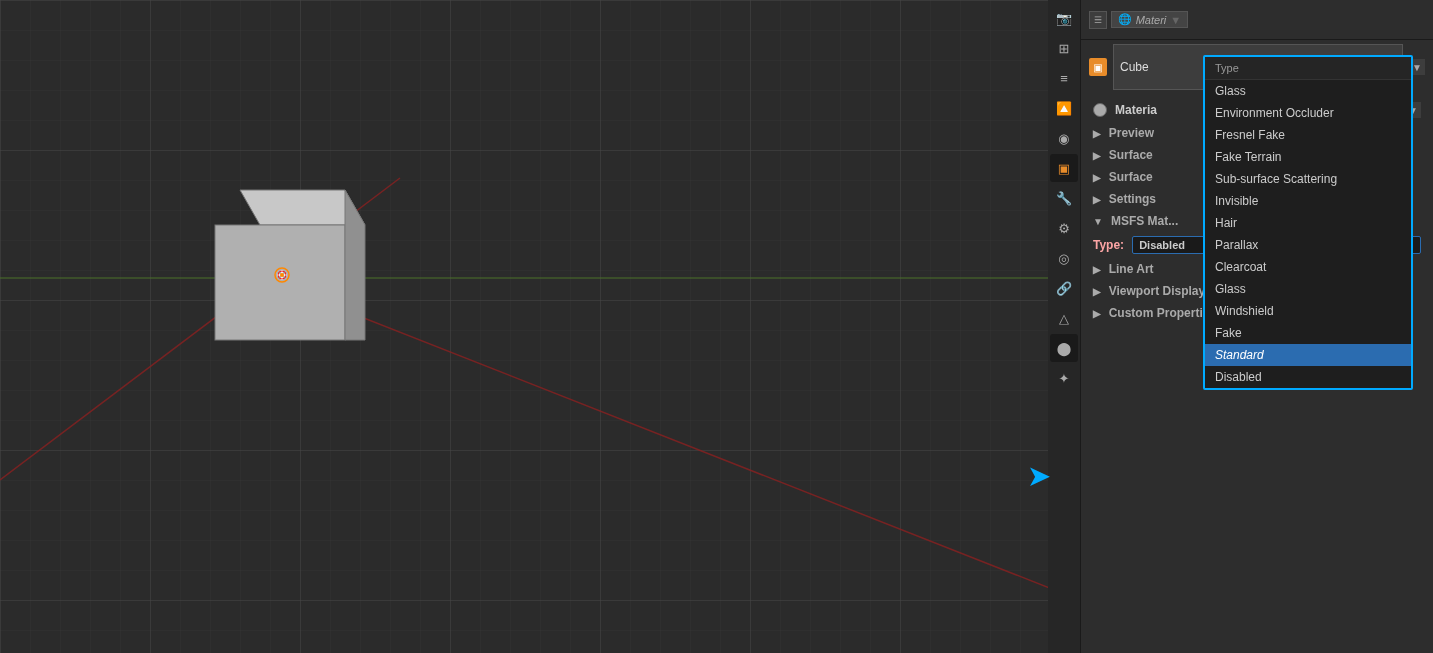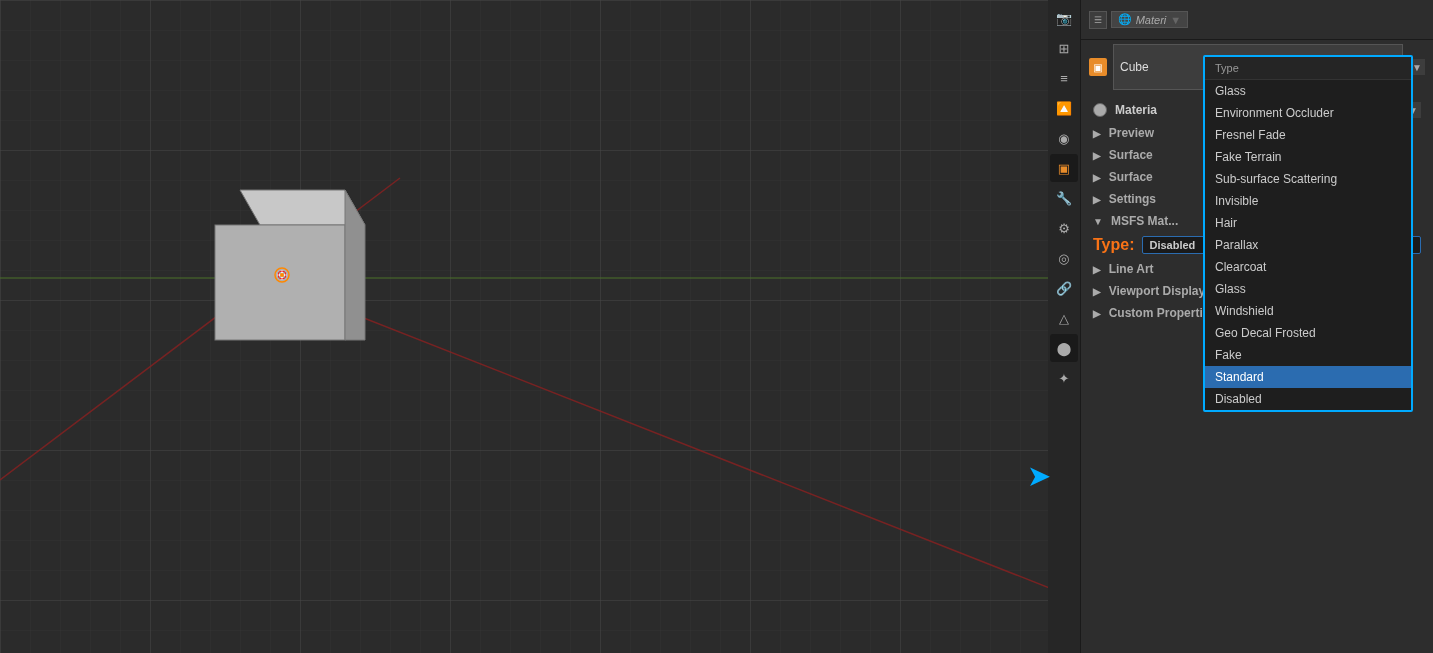--- a/index.html
+++ b/index.html
@@ -135,20 +135,21 @@
 
     .dropdown-item {
       padding: 4px 10px;
       font-size: 12px;
       color: #ccc;
       cursor: pointer;
     }
     .dropdown-item.selected {
       background: #2b6cb0;
       color: #fff;
+      font-style: italic;
     }
 
     
     .panel-content::-webkit-scrollbar { width: 4px; }
     .panel-content::-webkit-scrollbar-track { background: #2d2d2d; }
     .panel-content::-webkit-scrollbar-thumb { background: #555; }
 
     
     svg.grid { position: absolute; inset: 0; width: 100%; height: 100%; }
   </style>
@@ -266,21 +267,21 @@
       <span class="chevron">▶</span>
       <span>Settings</span>
     </div>
 
     <div class="section-row">
       <span class="chevron">▼</span>
       <span>MSFS Mat...</span>
     </div>
 
     <div style="display:flex;align-items:center;padding:4px 12px;gap:8px;position:relative;">
-      <span style="color:#f97316;font-size:16px;flex-shrink:0;">Type:</span>
+      <span style="color:#fca5a5;font-size:12px;flex-shrink:0;">Type:</span>
       <div style="flex:1;background:#1a1a1a;border:1px solid #2b6cb0;color:#ccc;padding:2px 6px;font-size:11px;display:flex;align-items:center;justify-content:space-between;border-radius:2px;">
         <span>Disabled</span>
         <span style="color:#888;">▼</span>
       </div>
     </div>
 
     <div class="section-row">
       <span class="chevron">▶</span>
       <span>Line Art</span>
     </div>
@@ -297,26 +298,25 @@
 
   </div>
 </div>
 
 <div style="position:absolute; right:383px; top:461px; color:#00aaff; font-size:26px; font-weight:bold; z-index:50;">➤</div>
 
 <div class="dropdown-overlay">
   <div class="dropdown-header">Type</div>
   <div class="dropdown-item">Glass</div>
   <div class="dropdown-item">Environment Occluder</div>
-  <div class="dropdown-item">Fresnel Fade</div>
+  <div class="dropdown-item">Fresnel Fake</div>
   <div class="dropdown-item">Fake Terrain</div>
   <div class="dropdown-item">Sub-surface Scattering</div>
   <div class="dropdown-item">Invisible</div>
   <div class="dropdown-item">Hair</div>
   <div class="dropdown-item">Parallax</div>
   <div class="dropdown-item">Clearcoat</div>
   <div class="dropdown-item">Glass</div>
   <div class="dropdown-item">Windshield</div>
-  <div class="dropdown-item">Geo Decal Frosted</div>
   <div class="dropdown-item">Fake</div>
   <div class="dropdown-item selected">Standard</div>
   <div class="dropdown-item">Disabled</div>
 </div>
 
 </body></html>

